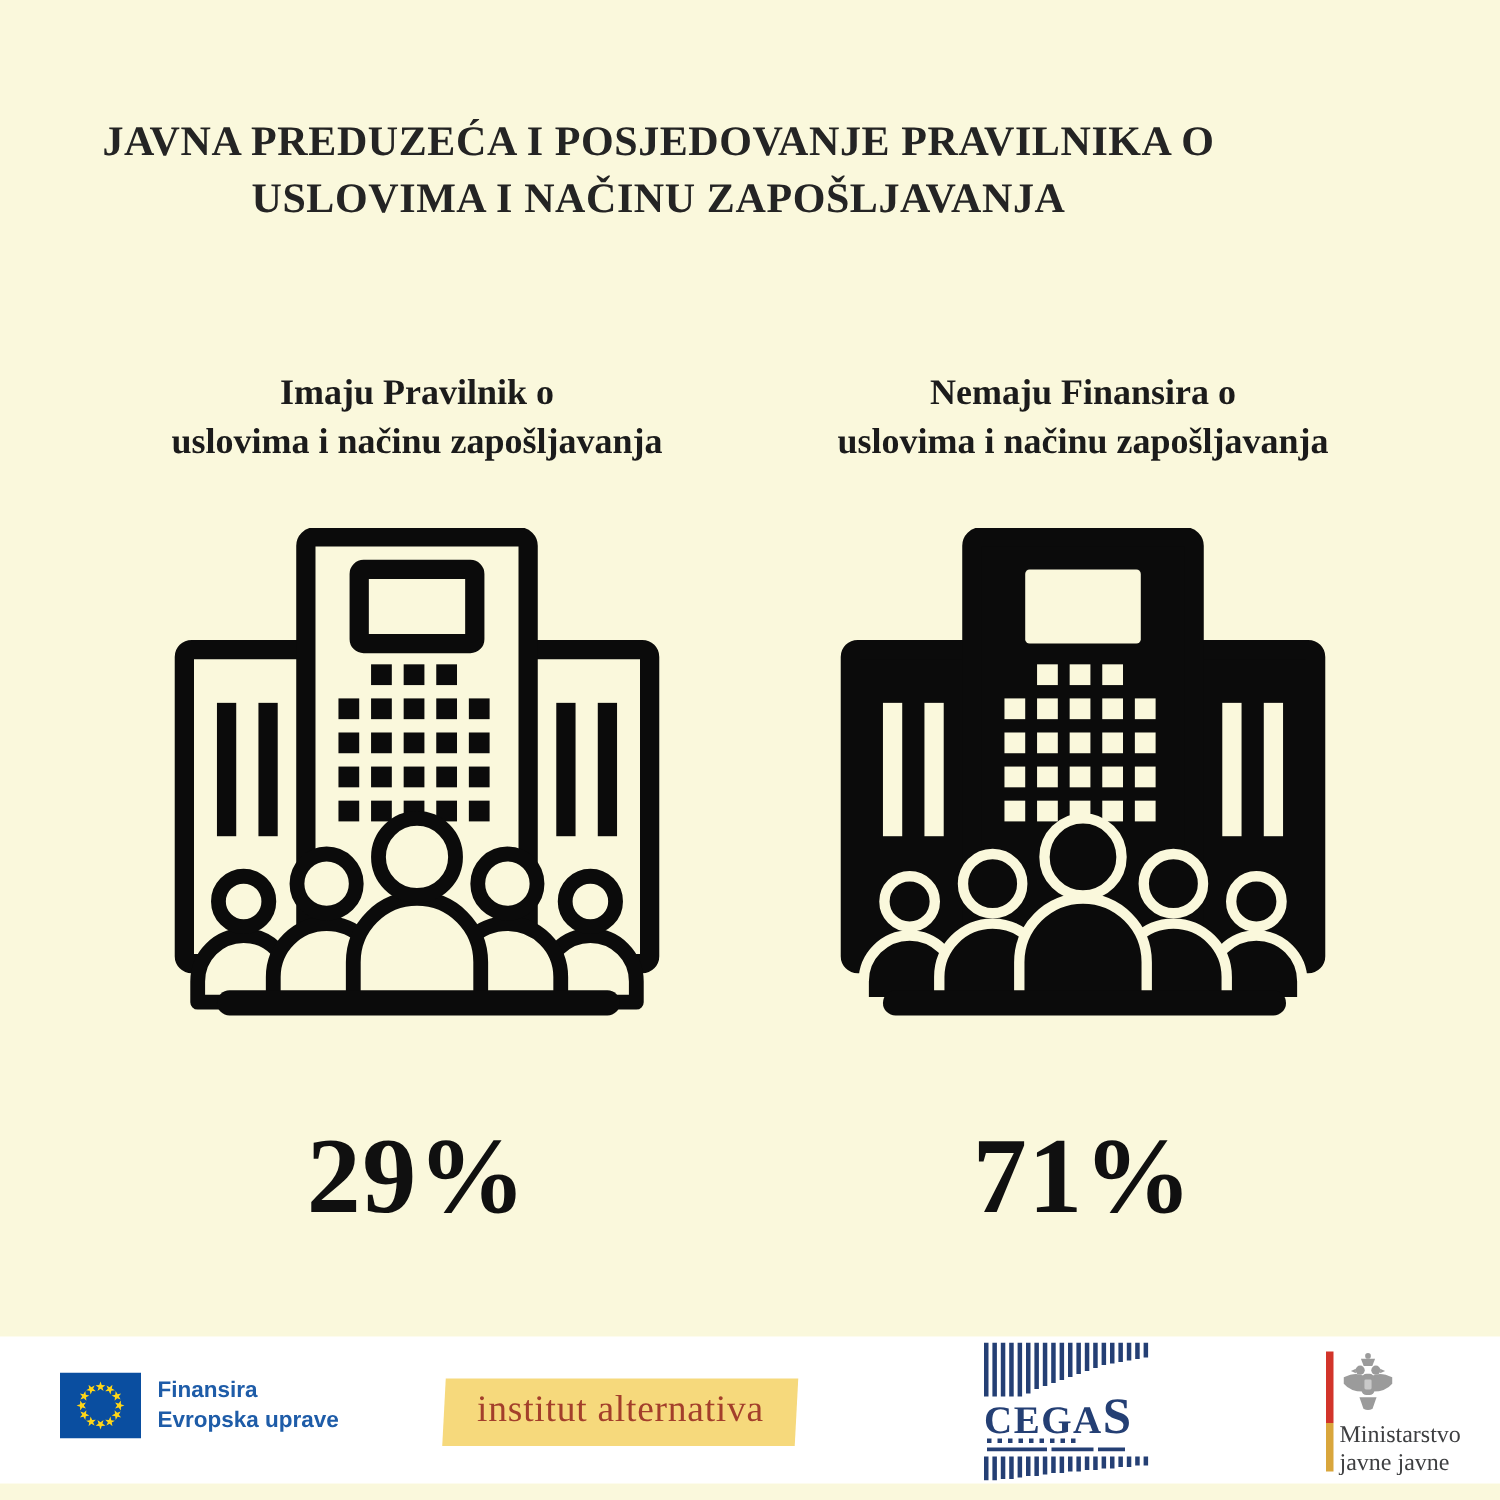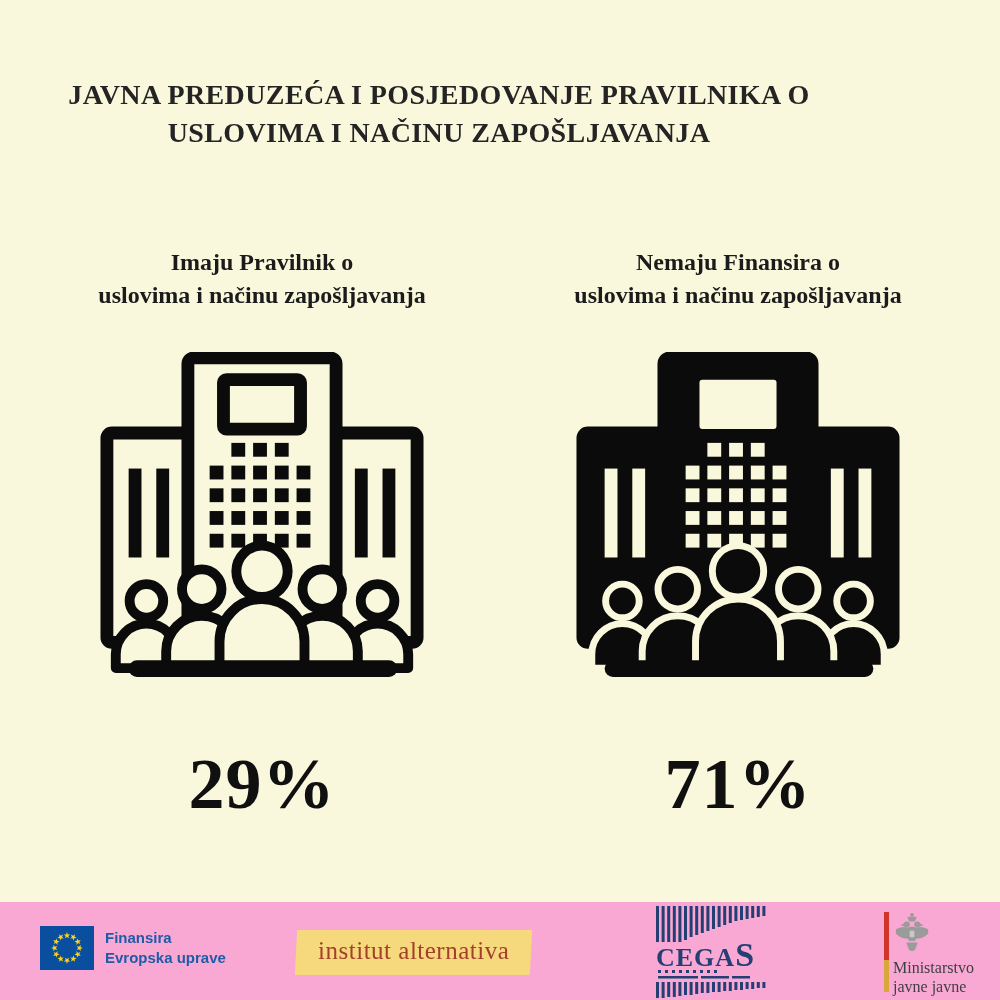--- a/index.html
+++ b/index.html
@@ -12,21 +12,21 @@
   
   .title {
     position:absolute; top:76px; left:0; width:878px;
     text-align:center; font-weight:bold; font-size:28px; line-height:38px;
     letter-spacing:.4px; color:#242424;
   }
   
   .columns {
     position:absolute; top:246px; left:0; width:1000px;
     display:flex; justify-content:space-between;
-    box-sizing:border-box; padding:0 62px;
+    box-sizing:border-box; padding:0 78px;
   }
   .col { width:400px; display:flex; flex-direction:column; align-items:center; }
   .col-label {
     font-weight:bold; font-size:24px; line-height:33px;
     text-align:center; color:#1b1b1b;
   }
   .icon-svg { width:326px; height:326px; margin-top:40px; display:block; }
   .percent {
     margin-top:66px; font-weight:bold; font-size:72px; line-height:80px;
     color:#101010; letter-spacing:1px;
@@ -41,22 +41,22 @@
   }
   .variant-filled {
     --bld-fill:#0b0b0b; --bld-stroke:#0b0b0b;
     --win:#FAF8DC;
     --bigwin-fill:#FAF8DC; --bigwin-stroke:rgba(0,0,0,0);
     --person-fill:#0b0b0b; --person-stroke:#FAF8DC; --person-sw:7px;
     --bar:#0b0b0b;
   }
   
   .footer {
-    position:absolute; left:0; bottom:0; width:1000px; height:98px;
-    background:#f9a8d4;
+    position:absolute; left:0; bottom:11px; width:1000px; height:98px;
+    background:#ffffff;
   }
   .eu-block { position:absolute; left:40px; top:24px; display:flex; gap:11px; align-items:center; }
   .eu-text {
     font-family:"Liberation Sans","DejaVu Sans",sans-serif;
     font-weight:bold; font-size:15px; line-height:20px; color:#1E5CA8;
   }
   .ia-block {
     position:absolute; left:296px; top:28px;
     background:#F6D97C; transform:skewX(-3deg);
     padding:7px 22px 10px 22px;

